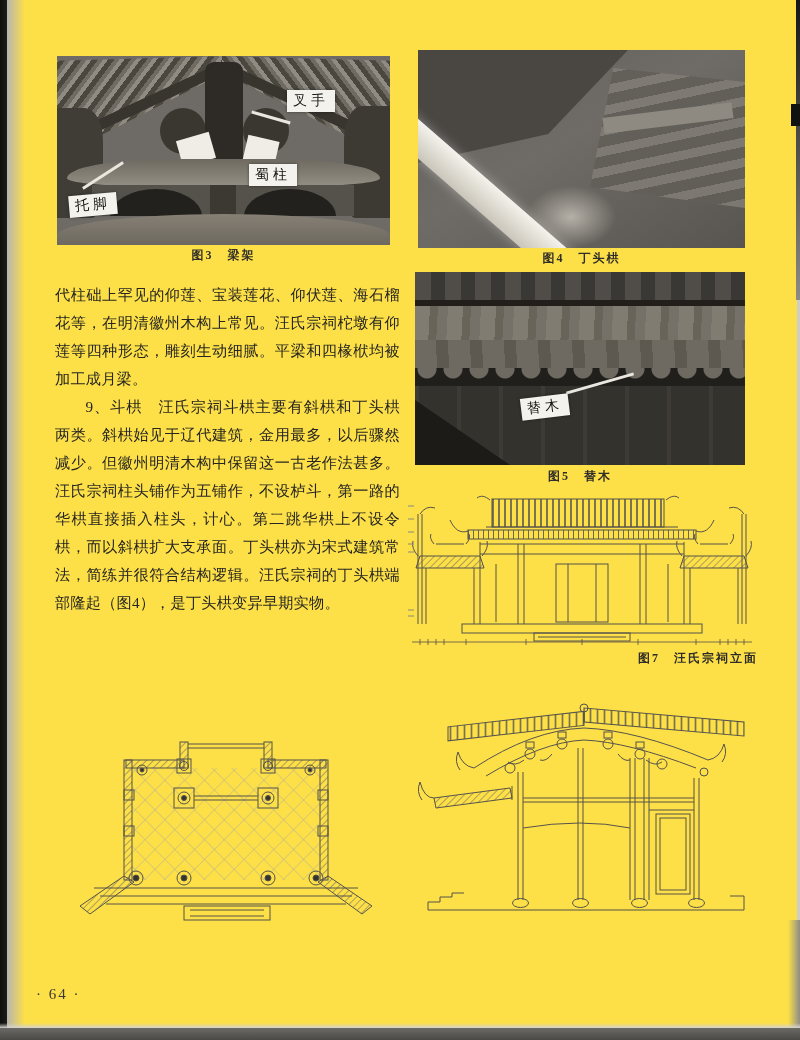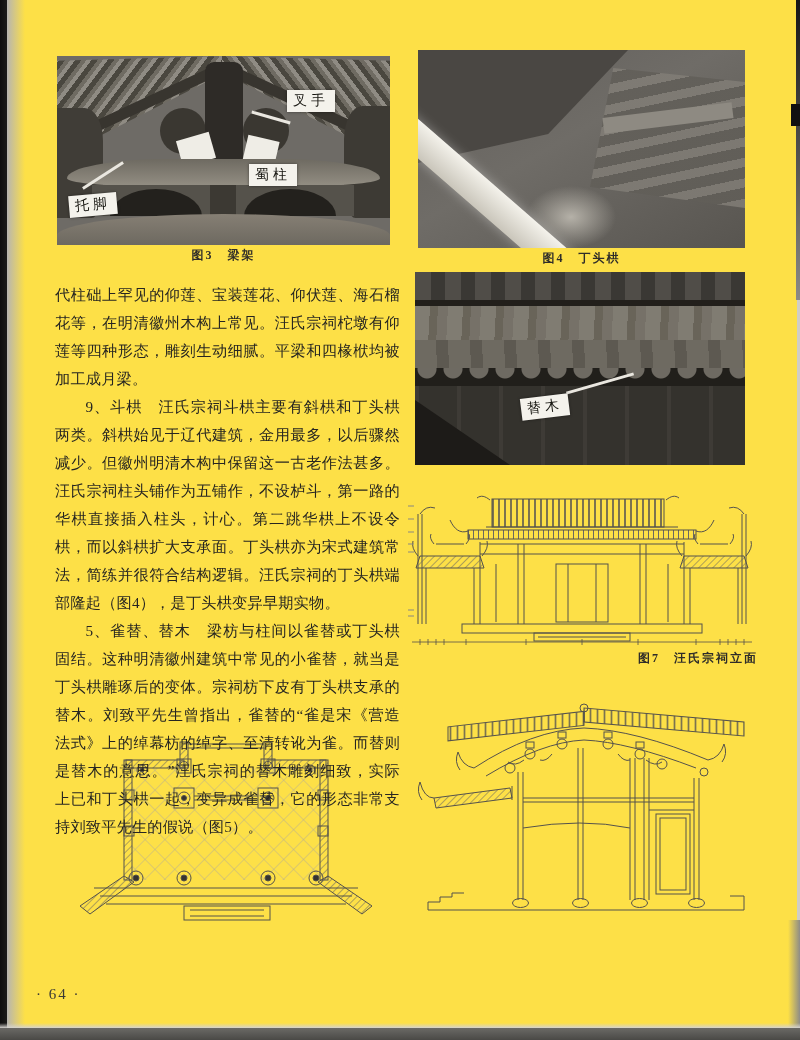--- a/index.html
+++ b/index.html
@@ -125,20 +125,21 @@
     <div class="p5-top"></div>
     <div class="p5-line"></div>
     <div class="p5-band1"></div>
     <div class="p5-band2"></div>
     <div class="p5-scallop"></div>
     <div class="p5-bottom"></div>
     <div class="p5-wedge"></div>
     <div class="p5-arrow"></div>
     <div class="photo-label p5-lab-timu">替木</div>
   </div>
+  <div class="caption" style="left:415px;top:468px;width:330px;">图5　替木</div>
 
   <svg class="drawing" style="left:406px;top:492px;" width="352" height="158" viewBox="0 0 352 158">
     <defs>
       <pattern id="tiles7" width="6" height="40" patternUnits="userSpaceOnUse">
         <line x1="3" y1="0" x2="3" y2="40" stroke="#5a5751" stroke-width="1.6"></line>
       </pattern>
       <pattern id="ticks7" width="5" height="9" patternUnits="userSpaceOnUse">
         <line x1="2.5" y1="0" x2="2.5" y2="9" stroke="#6b6862" stroke-width="1"></line>
       </pattern>
       <pattern id="ht7" width="5" height="5" patternUnits="userSpaceOnUse" patternTransform="rotate(45)">
@@ -277,18 +278,17 @@
       <ellipse cx="284.5" cy="205" rx="8" ry="4.5"></ellipse>
       <path d="M16 212h316"></path>
       <path d="M16 212v-8h12v-5h12v-4h12"></path>
       <path d="M332 212v-14h-14"></path>
     </g>
   </svg>
 
   <div class="textcol">
     <p>代柱础上罕见的仰莲、宝装莲花、仰伏莲、海石榴花等，在明清徽州木构上常见。汪氏宗祠柁墩有仰莲等四种形态，雕刻生动细腻。平梁和四椽栿均被加工成月梁。</p>
     <p class="indent">9、斗栱　汪氏宗祠斗栱主要有斜栱和丁头栱两类。斜栱始见于辽代建筑，金用最多，以后骤然减少。但徽州明清木构中保留这一古老作法甚多。汪氏宗祠柱头铺作为五铺作，不设栌斗，第一路的华栱直接插入柱头，计心。第二跳华栱上不设令栱，而以斜栱扩大支承面。丁头栱亦为宋式建筑常法，简练并很符合结构逻辑。汪氏宗祠的丁头栱端部隆起（图4），是丁头栱变异早期实物。</p>
-    <p class="indent">5、雀替、替木　梁枋与柱间以雀替或丁头栱固结。这种明清徽州建筑中常见的小雀替，就当是丁头栱雕琢后的变体。宗祠枋下皮有丁头栱支承的替木。刘致平先生曾指出，雀替的“雀是宋《营造法式》上的绰幕枋的绰字、至清转讹为雀。而替则是替木的意思。”汪氏宗祠的替木雕刻细致，实际上已和丁头栱一起，变异成雀替，它的形态非常支持刘致平先生的假说（图5）。</p>
   </div>
 
   <div class="pageno">· 64 ·</div>
 
 </div>
 
 </body></html>

